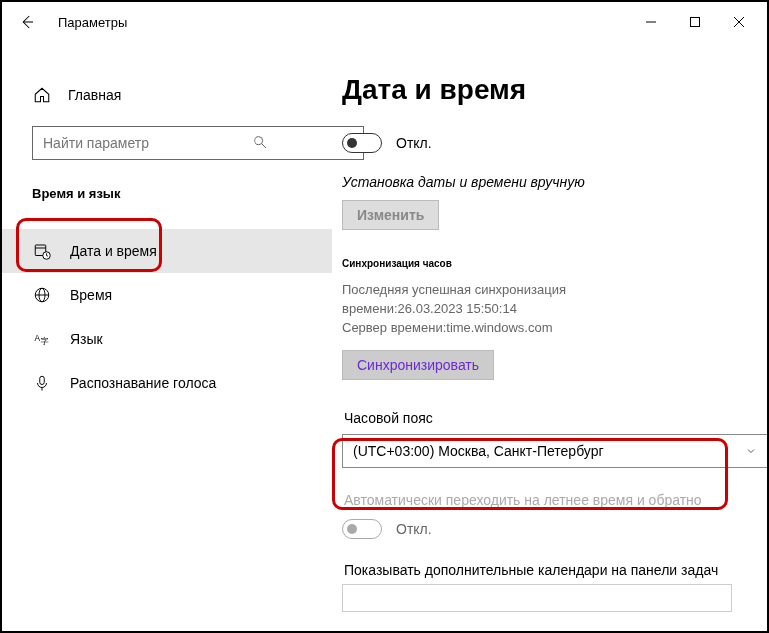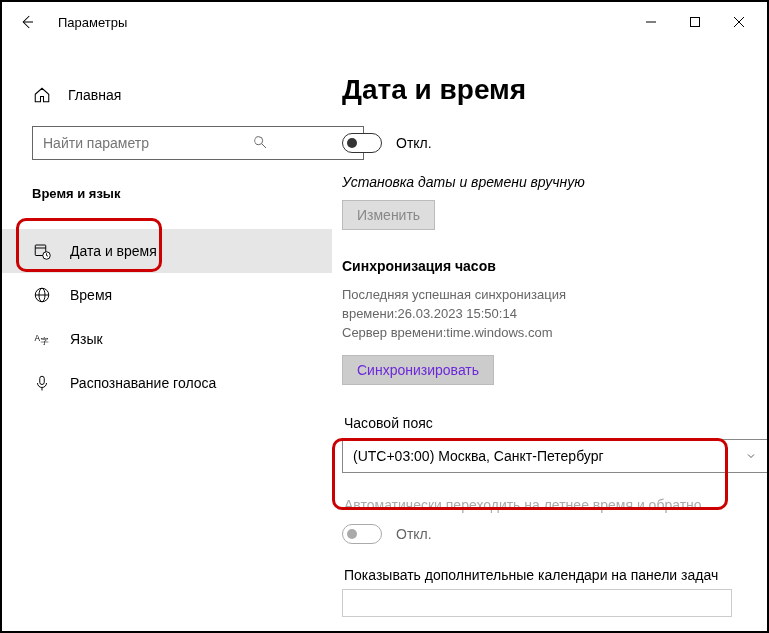--- a/index.html
+++ b/index.html
@@ -50,22 +50,22 @@
   .toggle .knob { width:10px; height:10px; background:#333; border-radius:50%; position:absolute; left:4px; top:4px;}
   .toggle.disabled { border-color:#aaa; }
   .toggle.disabled .knob { background:#aaa; }
   .label-off { font-size:14px; }
   .subtle { color:#666; }
   .section-label { font-size:14px; margin-bottom:10px;font-style:italic;}
   .btn {
     display:inline-block; background:#ccc; border:1px solid #bbb; padding:6px 14px;
     font-size:14px; cursor:pointer; color:#6d28d9;
   }
-  .btn.disabled { color:#888; background:#ddd; cursor:default;}
-  .synchead { font-size:14px; font-weight:600; margin:28px 0 12px 0;}
+  .btn.disabled { color:#888; background:#ddd; cursor:default;font-weight:bold;}
+  .synchead { font-size:10px; font-weight:600; margin:28px 0 12px 0;}
   .synctext { font-size:13px; color:#666; line-height:1.45; margin-bottom:12px;}
   .tzhead { font-size:14px; margin:30px 0 8px 2px;}
   .select {
     border:1px solid #888; height:34px; display:flex; align-items:center;
     justify-content:space-between; padding:0 10px; cursor:pointer; font-size:14px;
     width: 426px;
   }
   .select .chev { font-size:12px;}
   .highlight-2 {
     position:absolute; border:3px solid #c00; border-radius:10px;

